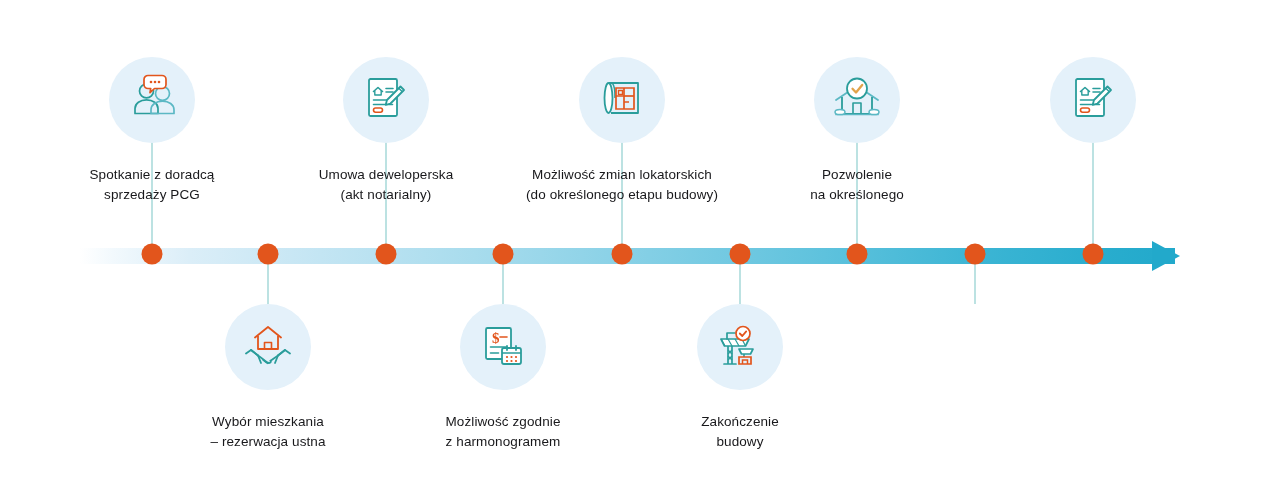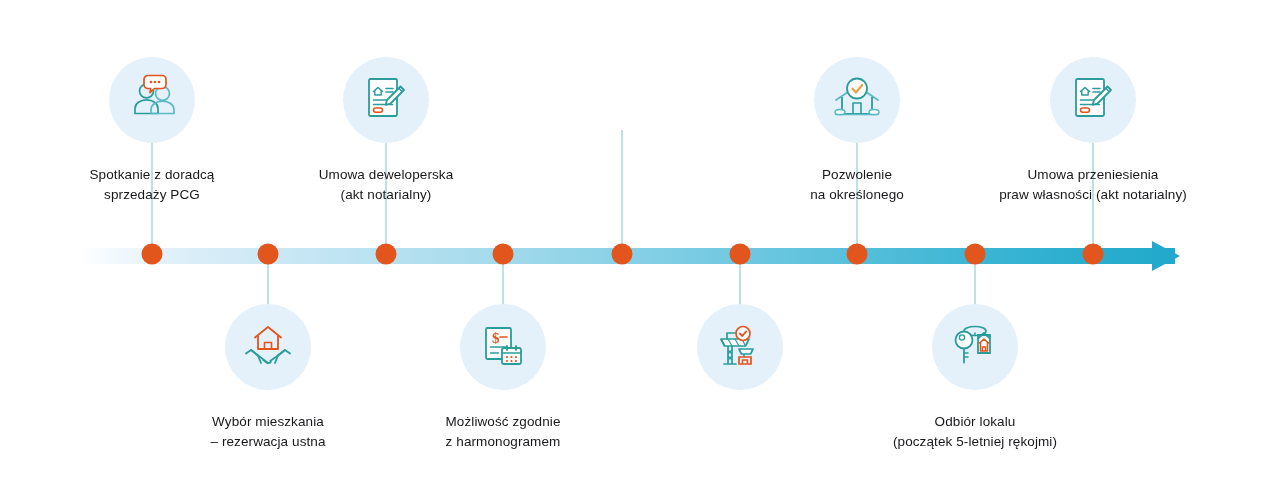--- a/index.html
+++ b/index.html
@@ -207,87 +207,85 @@
         <circle cx="41" cy="38" r="1.1" fill="#e2551c"></circle>
         <circle cx="32" cy="42" r="1.1" fill="#e2551c"></circle>
         <circle cx="36.5" cy="42" r="1.1" fill="#e2551c"></circle>
         <circle cx="41" cy="42" r="1.1" fill="#e2551c"></circle>
       </svg>
     </div>
     <div class="step-label">Możliwość zgodnie
 z harmonogramem</div>
   </div>
 
+  <div class="step above" style="left:622px; top:57px;">
+    <div class="icon-bubble">
+      <svg width="56" height="56" viewBox="0 0 56 56" fill="none">
+        <path d="M15 11h29v30H17" stroke="#2a9d9b" stroke-width="1.8" fill="none" stroke-linejoin="round"></path>
+        <ellipse cx="14.5" cy="26" rx="4" ry="15" stroke="#2a9d9b" stroke-width="1.8" fill="#ffffff"></ellipse>
+        <path d="M18.5 11.5c1.6 1.5 2.5 7.5 2.5 14.5" stroke="#2a9d9b" stroke-width="1.5" fill="none"></path>
+        <path d="M22 16h18v21H22z" stroke="#e2551c" stroke-width="1.7" fill="none"></path>
+        <path d="M22 24h8v-8" stroke="#e2551c" stroke-width="1.7" fill="none"></path>
+        <path d="M30 24h10" stroke="#e2551c" stroke-width="1.7"></path>
+        <path d="M30 24v13" stroke="#e2551c" stroke-width="1.7"></path>
+        <path d="M24.5 18.5h4v4h-4z" stroke="#e2551c" stroke-width="1.4" fill="none"></path>
+        <path d="M30 30h5" stroke="#e2551c" stroke-width="1.5"></path>
+      </svg>
+    </div>
+    <div class="step-label">Możliwość zmian lokatorskich
+(do określonego etapu budowy)</div>
+  </div>
 
   <div class="step below" style="left:740px; top:304px;">
     <div class="icon-bubble">
       <svg width="58" height="58" viewBox="0 0 58 58" fill="none">
         <path d="M10 21h28l-3.5 7H13.5z" stroke="#2a9d9b" stroke-width="1.7" fill="#ffffff" stroke-linejoin="round"></path>
         <path d="M10 21 14 28M17 21l4 7M24 21l4 7M31 21l3.5 7" stroke="#2a9d9b" stroke-width="1.2"></path>
         <path d="M16 15v6M16 15h8" stroke="#2a9d9b" stroke-width="1.7" stroke-linecap="round"></path>
         <path d="M17 28v18M21 28v18" stroke="#2a9d9b" stroke-width="1.7"></path>
         <path d="M17 32l4 4M21 32l-4 4M17 38l4 4M21 38l-4 4" stroke="#2a9d9b" stroke-width="1.2"></path>
         <path d="M13 46h12" stroke="#2a9d9b" stroke-width="1.7" stroke-linecap="round"></path>
         <path d="M28 31h14l-2.5 5h-9z" stroke="#2a9d9b" stroke-width="1.7" fill="#ffffff" stroke-linejoin="round"></path>
         <path d="M33 36v3" stroke="#2a9d9b" stroke-width="1.6"></path>
         <path d="M28 39h12v7H28z" stroke="#e2551c" stroke-width="1.7" fill="none"></path>
         <path d="M31.5 46v-4h5v4" stroke="#e2551c" stroke-width="1.5" fill="none"></path>
         <circle cx="32" cy="15.5" r="7" stroke="#e2551c" stroke-width="1.7" fill="#ffffff"></circle>
         <path d="M28.8 15.5 31.3 18l3.9-4.6" stroke="#e2551c" stroke-width="1.8" fill="none" stroke-linecap="round" stroke-linejoin="round"></path>
       </svg>
     </div>
+    <div class="step-label">Zakończenie
+budowy</div>
   </div>
 
   <div class="step above" style="left:857px; top:57px;">
     <div class="icon-bubble">
       <svg width="58" height="58" viewBox="0 0 58 58" fill="none">
         <path d="M8 29 29 15l21 14" stroke="#5bb8c4" stroke-width="1.8" fill="none" stroke-linejoin="round" stroke-linecap="round"></path>
         <path d="M14 26v17h30V26" stroke="#2a9d9b" stroke-width="1.8" fill="none" stroke-linejoin="round"></path>
         <path d="M25 43V32h8v11" stroke="#2a9d9b" stroke-width="1.6" fill="none" stroke-linejoin="round"></path>
         <path d="M8 43.5h42" stroke="#5bb8c4" stroke-width="1.7" stroke-linecap="round"></path>
         <ellipse cx="12" cy="41" rx="5" ry="2.6" stroke="#5bb8c4" stroke-width="1.5" fill="#ffffff"></ellipse>
         <ellipse cx="46" cy="41" rx="5" ry="2.6" stroke="#5bb8c4" stroke-width="1.5" fill="#ffffff"></ellipse>
         <circle cx="29" cy="17.5" r="10" stroke="#2a9d9b" stroke-width="1.8" fill="#ffffff"></circle>
         <path d="M24.5 17.8 28 21.5l6.2-7.6" stroke="#e2a34a" stroke-width="2.3" fill="none" stroke-linecap="round" stroke-linejoin="round"></path>
       </svg>
     </div>
     <div class="step-label">Pozwolenie
 na określonego</div>
   </div>
 
-  <div class="step below" style="left:975px; top:304px;">
-    <div class="icon-bubble">
-      <svg width="58" height="58" viewBox="0 0 58 58" fill="none">
-        <ellipse cx="29" cy="13" rx="11" ry="4.5" stroke="#2a9d9b" stroke-width="1.7" fill="none"></ellipse>
-        <circle cx="18" cy="22" r="8.5" stroke="#2a9d9b" stroke-width="1.8" fill="#ffffff"></circle>
-        <circle cx="16" cy="19.5" r="2.6" stroke="#2a9d9b" stroke-width="1.4" fill="none"></circle>
-        <path d="M18 30.5v14" stroke="#2a9d9b" stroke-width="1.8" stroke-linecap="round"></path>
-        <path d="M18 35h4M18 39h4" stroke="#2a9d9b" stroke-width="1.6" stroke-linecap="round"></path>
-        <path d="M29 14.5v3" stroke="#2a9d9b" stroke-width="1.5"></path>
-        <path d="M32 17h12v18H32z" stroke="#2a9d9b" stroke-width="1.8" fill="#ffffff"></path>
-        <path d="M32 20.5 38 15l6 5.5" stroke="#2a9d9b" stroke-width="1.8" fill="none" stroke-linejoin="round"></path>
-        <path d="M33.5 25 38 21.2l4.5 3.8" stroke="#e2551c" stroke-width="1.6" fill="none" stroke-linejoin="round" stroke-linecap="round"></path>
-        <path d="M34.5 24.2V33h7v-8.8" stroke="#e2551c" stroke-width="1.6" fill="none" stroke-linejoin="round"></path>
-        <path d="M36.5 33v-4h3v4" stroke="#e2551c" stroke-width="1.4" fill="none"></path>
-      </svg>
-    </div>
-    <div class="step-label">Odbiór lokalu
-(początek 5-letniej rękojmi)</div>
-  </div>
 
   <div class="step above" style="left:1093px; top:57px;">
     <div class="icon-bubble">
       <svg width="56" height="56" viewBox="0 0 56 56" fill="none">
         <rect x="11" y="7" width="28" height="37" rx="1.5" stroke="#2a9d9b" stroke-width="1.8" fill="#ffffff"></rect>
         <path d="M15.5 19.5 20 15.5l4.5 4" stroke="#2a9d9b" stroke-width="1.6" fill="none" stroke-linejoin="round" stroke-linecap="round"></path>
         <path d="M16.8 18.6V23h6.4v-4.4" stroke="#2a9d9b" stroke-width="1.4" fill="none" stroke-linejoin="round"></path>
         <path d="M28 16.5h7M28 20h7" stroke="#2a9d9b" stroke-width="1.6" stroke-linecap="round"></path>
         <path d="M15.5 28h19M15.5 32.5h19" stroke="#2a9d9b" stroke-width="1.6" stroke-linecap="round"></path>
         <rect x="15.5" y="36" width="9" height="4.2" rx="2.1" stroke="#e2551c" stroke-width="1.6" fill="none"></rect>
         <path d="M42.5 14.5 46 18 32.5 31.5l-4.8 1.3 1.3-4.8z" stroke="#2a9d9b" stroke-width="1.8" fill="#ffffff" stroke-linejoin="round"></path>
         <path d="M40.8 16.2 44.3 19.7" stroke="#2a9d9b" stroke-width="1.4"></path>
       </svg>
     </div>
-    <div class="step-label">Umowa przeniesienia
-praw własności (akt notarialny)</div>
   </div>
 
 </div>
 
 </body></html>

